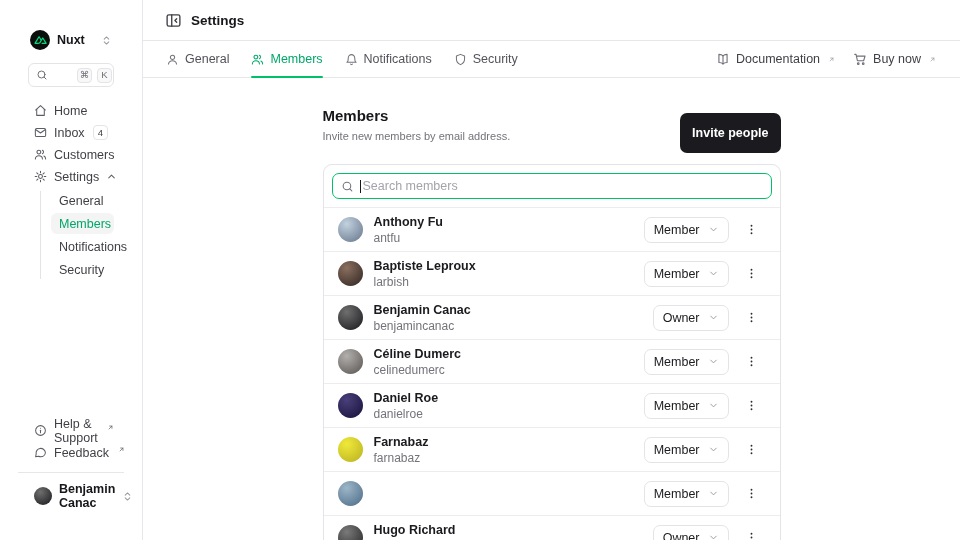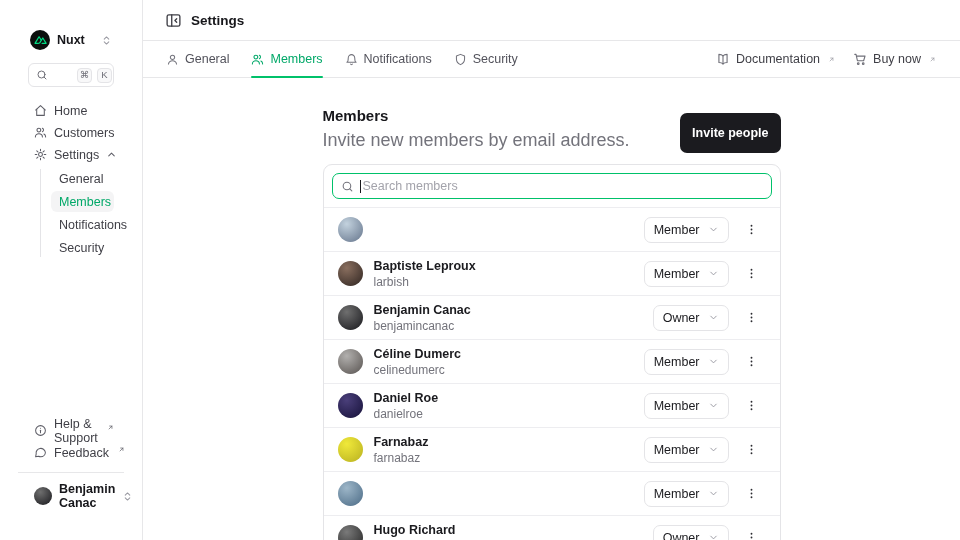--- a/index.html
+++ b/index.html
@@ -54,21 +54,21 @@
   .tab.active svg { color:#00a868; }
   .tab.active::after { content:""; position:absolute; left:0; right:0; bottom:-1px; height:2px; background:#00c16a; border-radius:1px; }
   .tab-actions { margin-left:auto; display:flex; gap:18px; }
   .tab-action { display:flex; align-items:center; gap:6px; font-weight:500; color:#3f3f46; background:none; border:none; font-size:12.5px; }
   .tab-action svg.lead { color:#6f6f78; }
 
   .content { flex:1; overflow:hidden; }
   .content-inner { width:458px; margin:29px auto 0; }
   .content-header { display:flex; align-items:flex-start; }
   .page-h { font-size:15px; font-weight:700; color:#17171b; }
-  .page-sub { margin-top:6px; font-size:18px; color:#73737b; }
+  .page-sub { margin-top:6px; font-size:11px; color:#73737b; }
   .invite-btn { margin-left:auto; margin-top:6px; background:#1b1b1f; color:#fff; border:none; border-radius:7px; font-size:12.5px; font-weight:600; padding:6px 12px; height:40px; display:flex; align-items:center; }
 
   .panel { margin-top:11px; border:1px solid #e4e4e7; border-radius:9px; background:#fff; }
   .panel-search { padding:8px; }
   .search-members { height:26px; border:1.5px solid #00c16a; border-radius:7px; display:flex; align-items:center; gap:6px; padding:0 8px; cursor:text;text-align:right; }
   .search-members svg { color:#73737c; }
   .caret-bar { width:1px; height:13px; background:#17171b; }
   .search-members .ph { font-size:12.5px; color:#a3a3ab; margin-left:-4px; }
 
   .mrow { display:flex; align-items:center; height:44px; padding:0 19px 0 14px; border-top:1px solid #ededf0; }
@@ -111,20 +111,28 @@
       <span class="kbd">K</span>
     </div>
 
     <nav class="nav">
       <div class="nav-item">
         <svg width="13" height="13" viewBox="0 0 24 24" fill="none" stroke="currentColor" stroke-width="1.9" stroke-linecap="round" stroke-linejoin="round">
             <path d="M3 11.2 12 3l9 8.2"></path>
             <path d="M5 9.5V21h14V9.5"></path>
           </svg>
         <span>Home</span>
+      </div>
+      <div class="nav-item">
+        <svg width="13" height="13" viewBox="0 0 24 24" fill="none" stroke="currentColor" stroke-width="1.9" stroke-linecap="round" stroke-linejoin="round">
+            <rect x="2.5" y="4.5" width="19" height="15" rx="2.5"></rect>
+            <path d="m3.5 7 8.5 6 8.5-6"></path>
+          </svg>
+        <span>Inbox</span>
+        <span class="nav-badge">4</span>
       </div>
       <div class="nav-item">
         <svg width="13" height="13" viewBox="0 0 24 24" fill="none" stroke="currentColor" stroke-width="1.9" stroke-linecap="round" stroke-linejoin="round">
             <circle cx="9" cy="7.5" r="3.5"></circle>
             <path d="M2.5 20.5c0-3.6 2.9-6 6.5-6s6.5 2.4 6.5 6"></path>
             <path d="M15.5 4.3a3.5 3.5 0 0 1 0 6.4"></path>
             <path d="M18.3 14.9c2 .9 3.2 2.8 3.2 5.6"></path>
           </svg>
         <span>Customers</span>
       </div>
@@ -290,20 +298,24 @@
                   <circle cx="11" cy="11" r="7"></circle>
                   <path d="m20 20-3.8-3.8"></path>
                 </svg>
               <span class="caret-bar"></span>
               <span class="ph">Search members</span>
             </div>
           </div>
 
           <div class="mrow">
             <span class="avatar av-25" style="background: radial-gradient(circle at 35% 28%, rgb(195, 210, 222), rgb(100, 116, 139));"></span>
+            <div class="minfo">
+                <div class="mname">Anthony Fu</div>
+                <div class="muser">antfu</div>
+              </div>
             <button class="role-btn">
                 <span>Member</span>
                 <svg width="11" height="11" viewBox="0 0 24 24" fill="none" stroke="currentColor" stroke-width="2.1" stroke-linecap="round" stroke-linejoin="round">
                   <path d="m6 9 6 6 6-6"></path>
                 </svg>
               </button>
             <button class="kebab-btn">
                 <svg width="13" height="13" viewBox="0 0 24 24" fill="currentColor">
                   <circle cx="12" cy="5" r="1.7"></circle>
                   <circle cx="12" cy="12" r="1.7"></circle>

